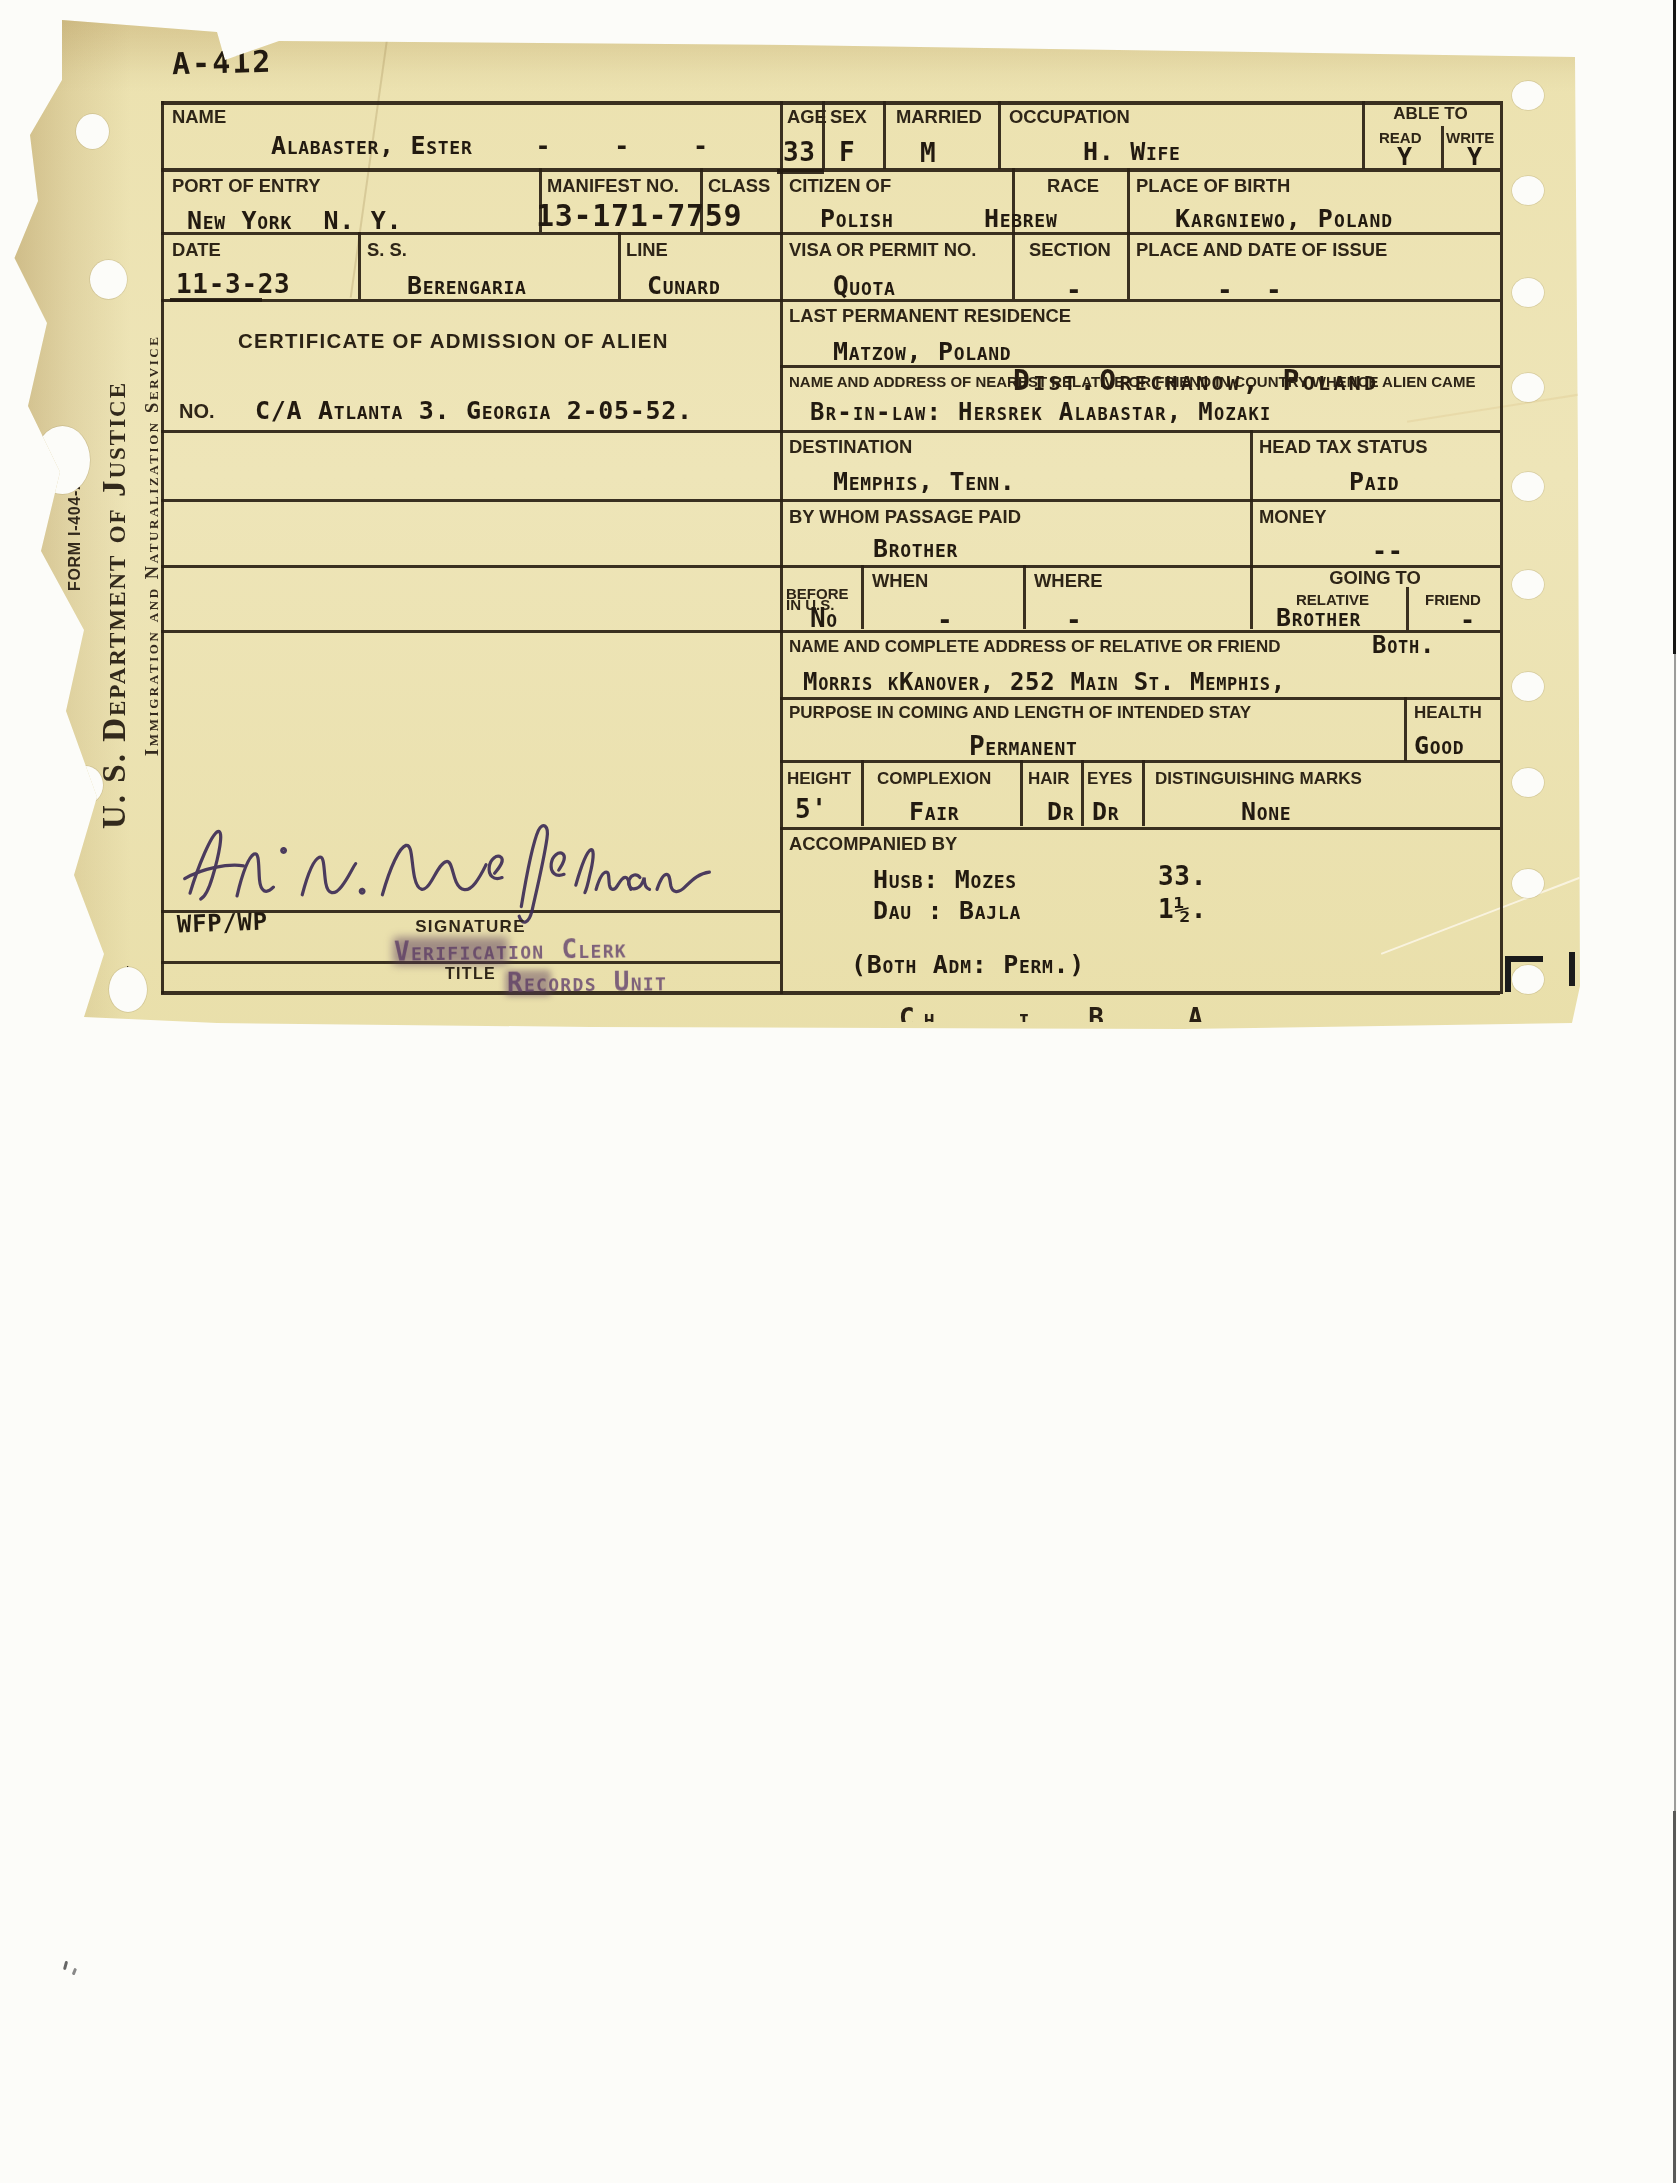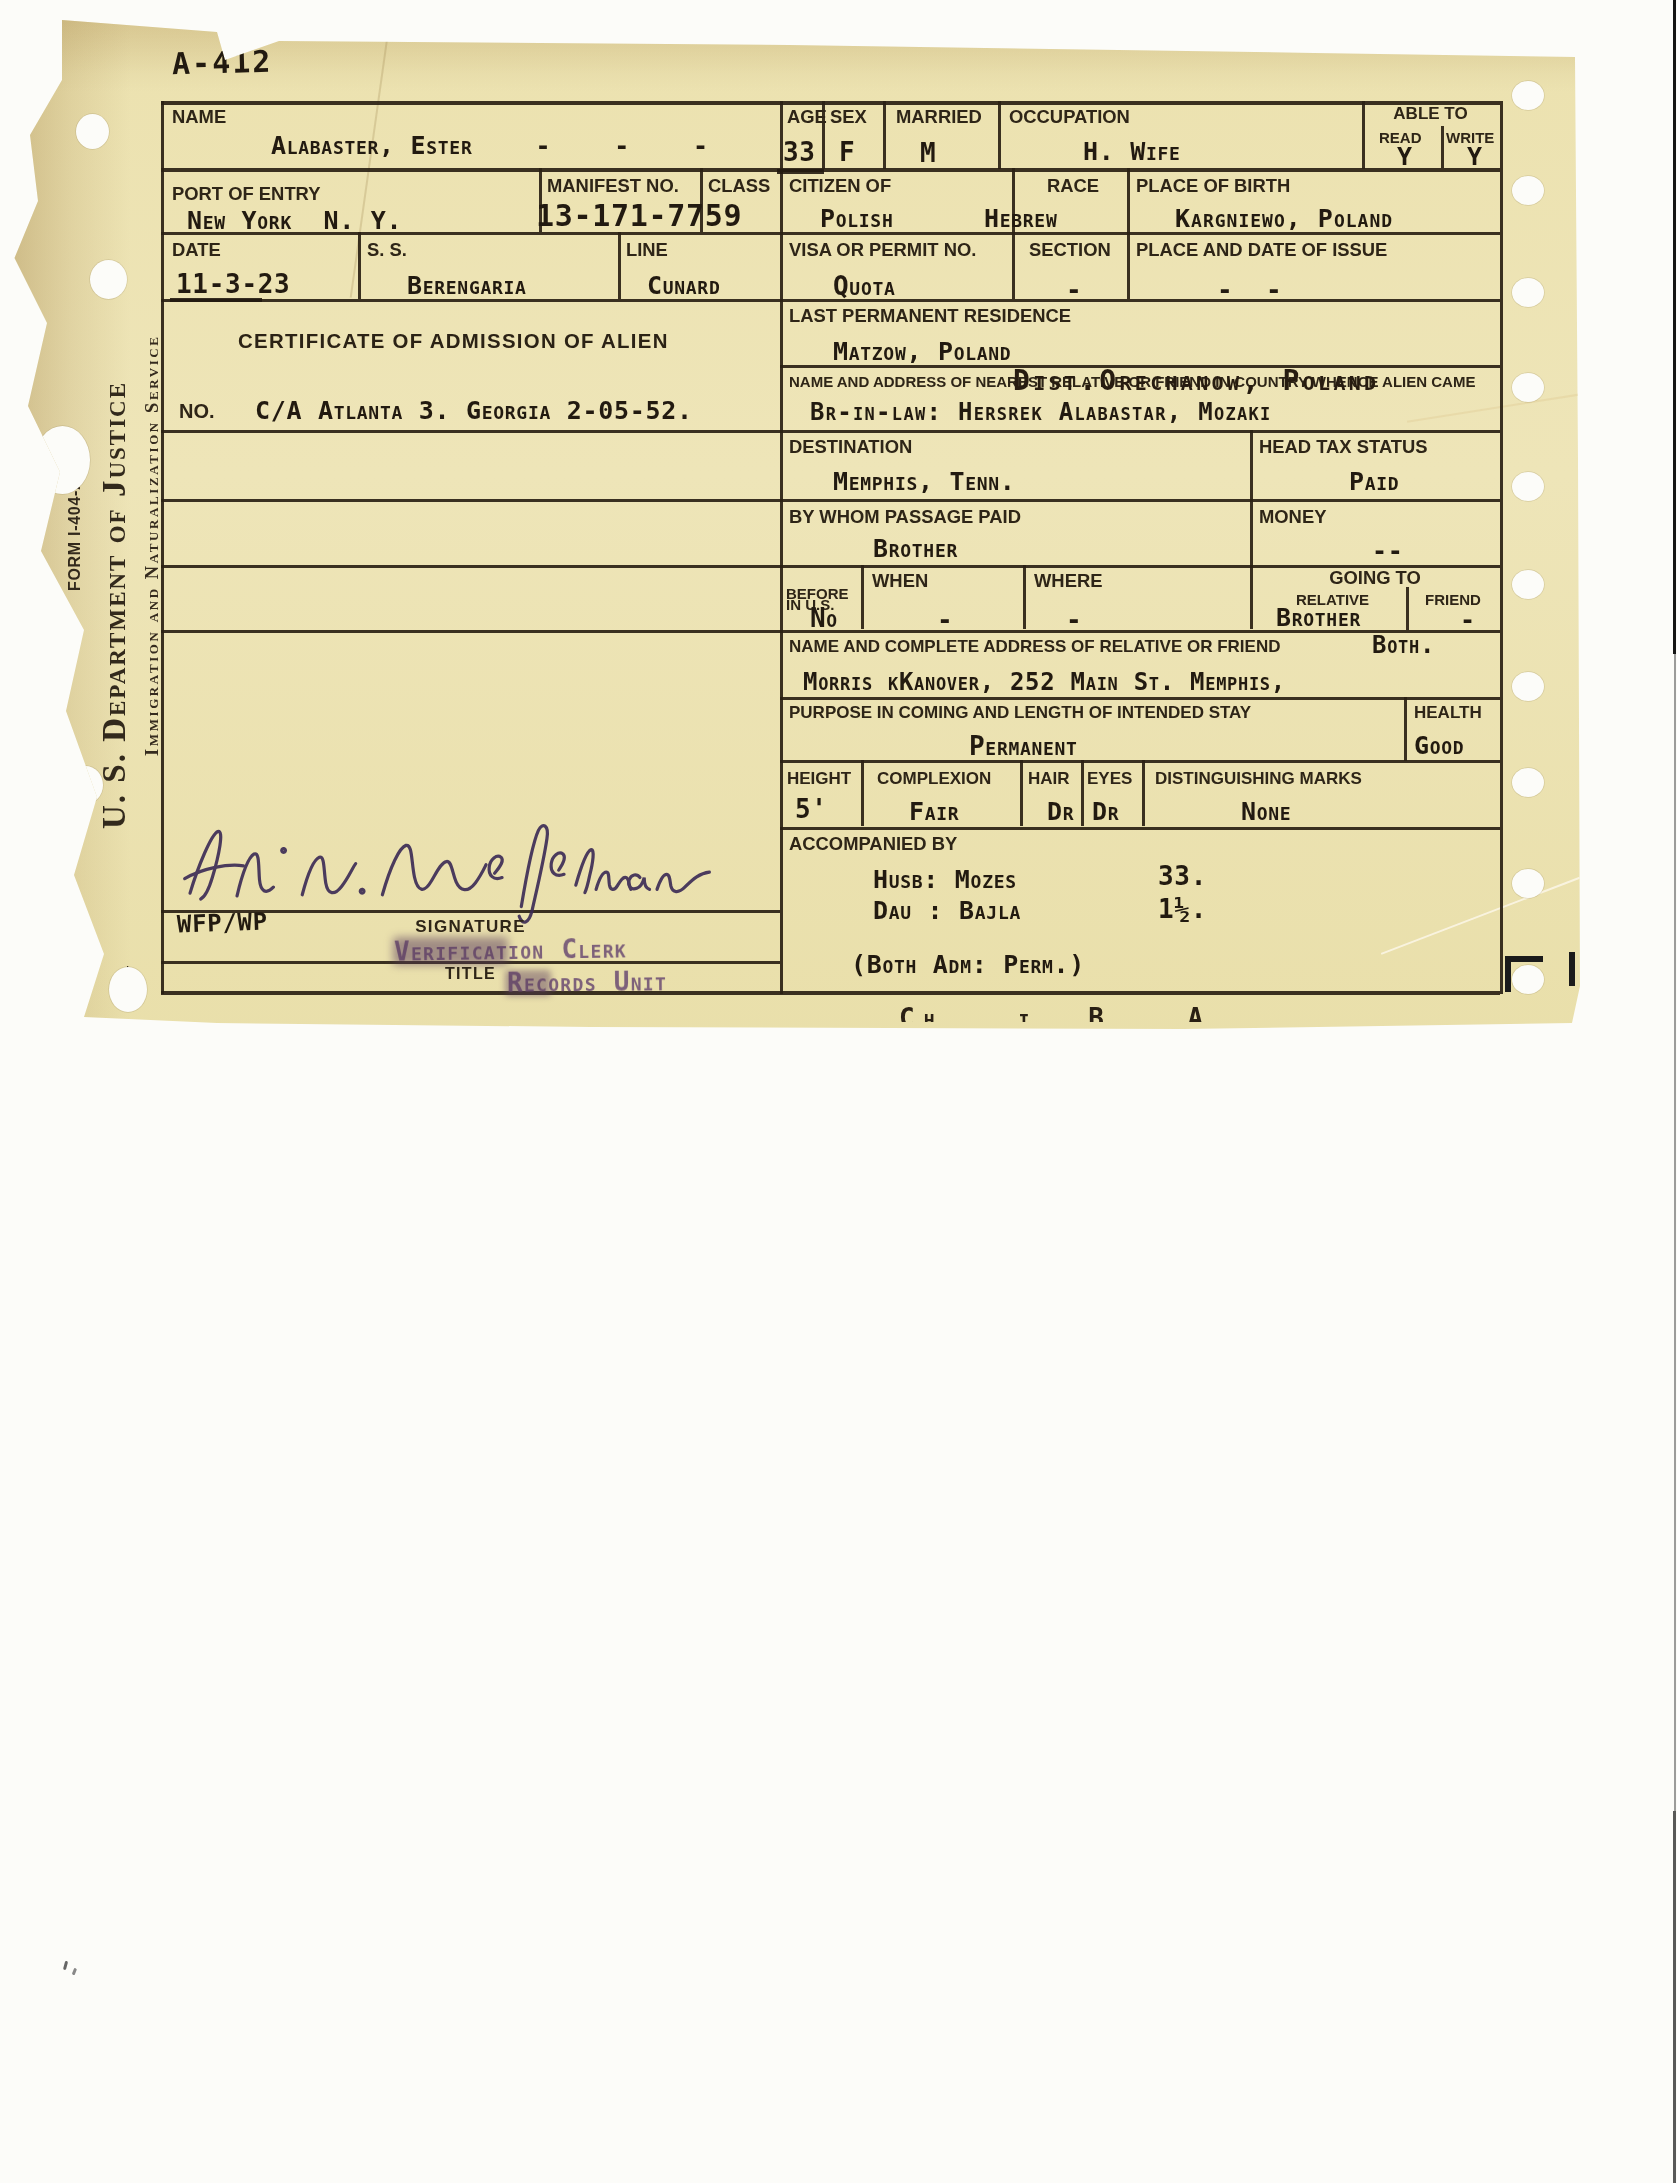--- a/index.html
+++ b/index.html
@@ -113,21 +113,21 @@
   <div class="lbl" style="left:896px;top:106px;">MARRIED</div>
   <div class="val v40" style="left:920px;top:138px;">M</div>
   <div class="lbl" style="left:1009px;top:106px;text-align:center;">OCCUPATION</div>
   <div class="val" style="left:1083px;top:137px;">H. Wife</div>
   <div class="lbl ctr" style="left:1362px;top:104px;width:137px;font-size:17px;">ABLE TO</div>
   <div class="lbl lbl-sm" style="left:1379px;top:129px;">READ</div>
   <div class="lbl lbl-sm" style="left:1446px;top:129px;">WRITE</div>
   <div class="val" style="left:1397px;top:142px;">Y</div>
   <div class="val" style="left:1467px;top:142px;">Y</div>
 
-  <div class="lbl" style="left:172px;top:175px;margin-top:8px;">PORT OF ENTRY</div>
+  <div class="lbl" style="left:172px;top:175px;">PORT OF ENTRY</div>
   <div class="val" style="left:187px;top:206px;">New York  N. Y.</div>
   <div class="lbl" style="left:547px;top:175px;">MANIFEST NO.</div>
   <div class="val v46" style="left:536px;top:198px;">13-171-7759</div>
   <div class="lbl" style="left:708px;top:175px;">CLASS</div>
   <div class="lbl" style="left:789px;top:175px;">CITIZEN OF</div>
   <div class="val" style="left:820px;top:204px;">Polish</div>
   <div class="lbl" style="left:1047px;top:175px;">RACE</div>
   <div class="val" style="left:984px;top:204px;">Hebrew</div>
   <div class="lbl" style="left:1136px;top:175px;">PLACE OF BIRTH</div>
   <div class="val" style="left:1175px;top:204px;letter-spacing:1px;">Kargniewo, Poland</div>

